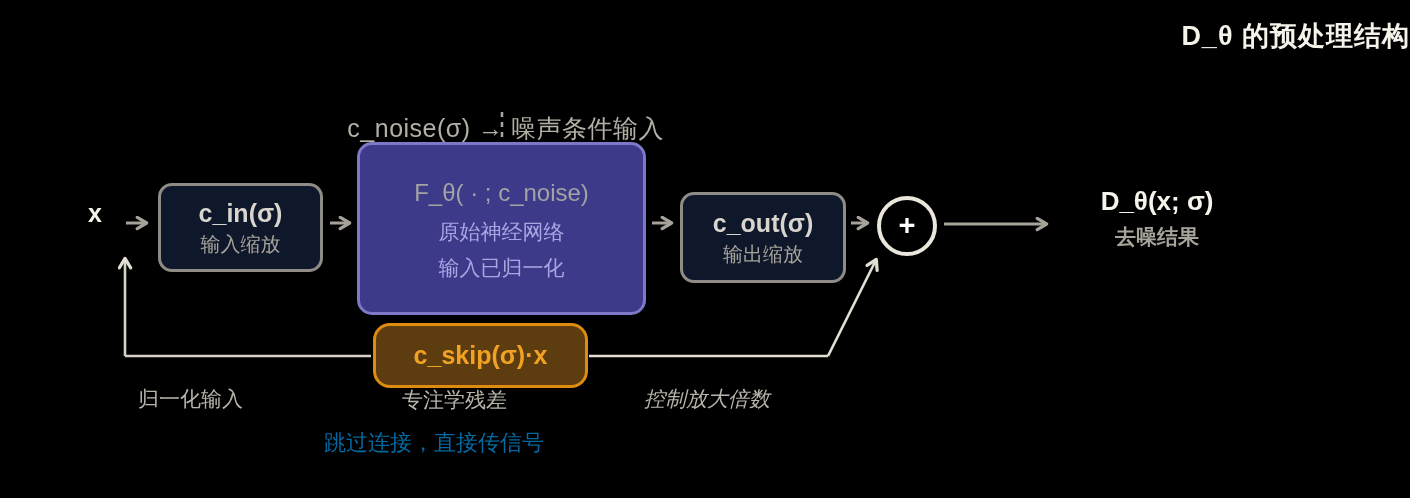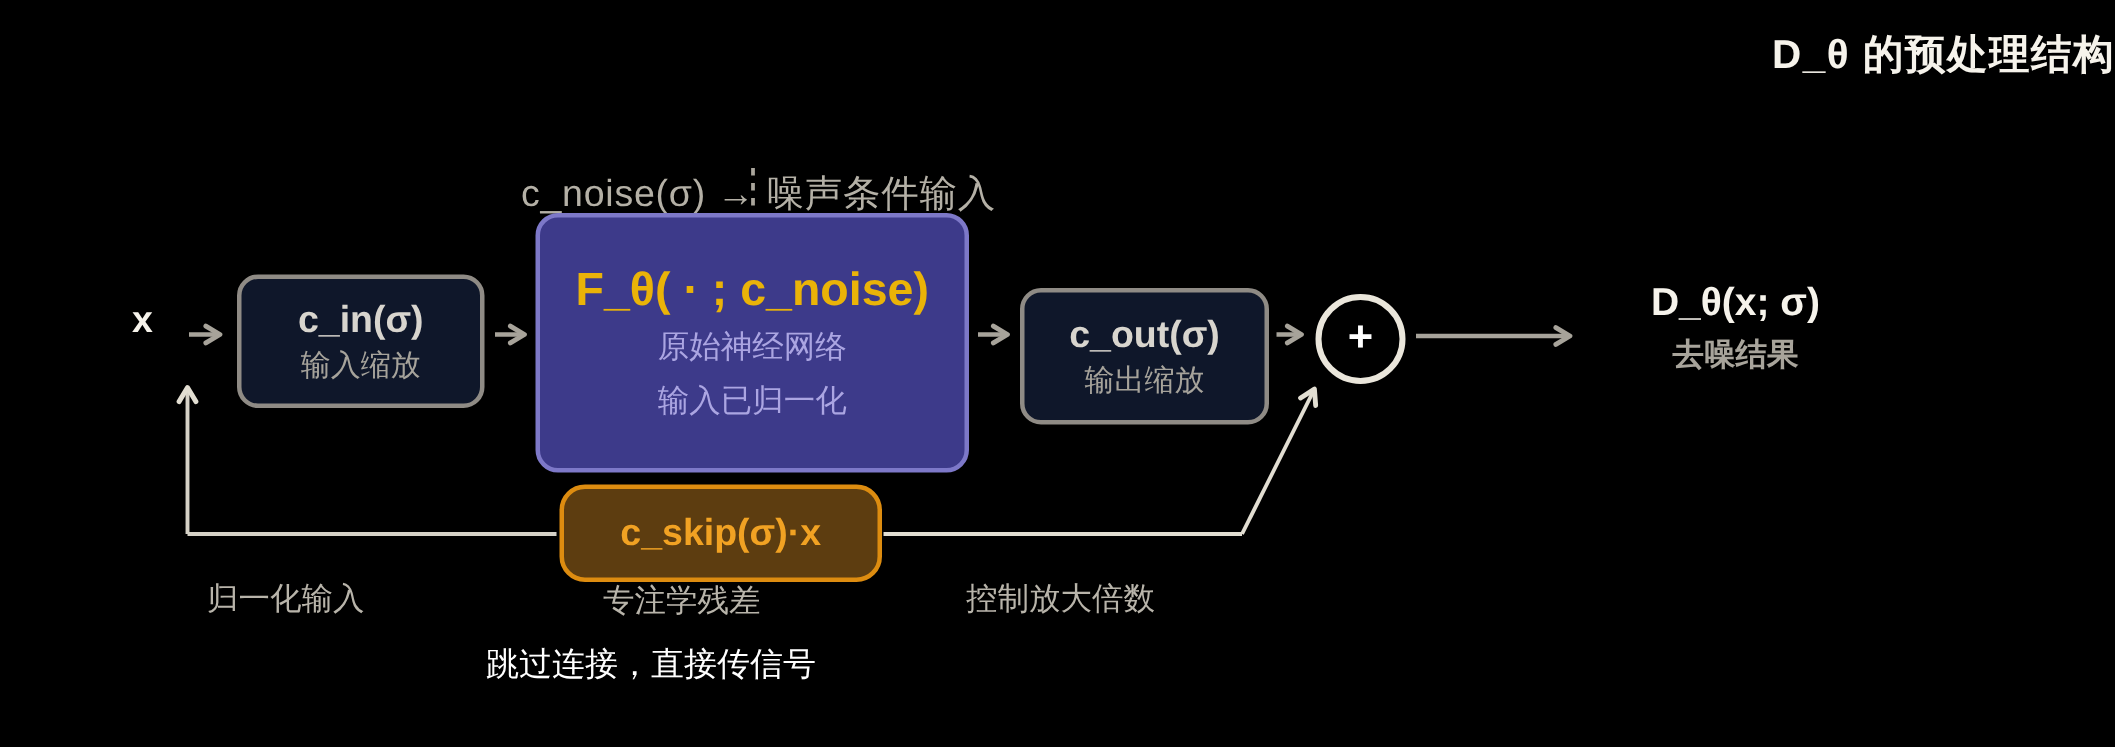--- a/index.html
+++ b/index.html
@@ -80,23 +80,23 @@
   .c-in-box  { left: 158px; top: 183px; width: 165px; height: 89px; }
   .c-out-box { left: 680px; top: 182px; width: 166px; height: 91px; margin-top: 10px; }
 
   .f-theta-box {
     left: 357px; top: 142px; width: 289px; height: 173px;
     background: #3d3a8a;
     border: 3px solid #7d78c8;
     border-radius: 15px;
   }
   .f-theta-box .box-title {
-    color: #eab308;
-    font-size: 31px;
-    font-weight: bold;
+    color: #a3a3a3;
+    font-size: 24px;
+    font-weight: normal;
     line-height: 42px;
   }
   .f-theta-box .box-sub {
     color: #aba5e2;
     font-size: 21px;
     line-height: 36px;
   }
 
   .c-skip-box {
     left: 373px; top: 323px; width: 215px; height: 65px;
@@ -128,22 +128,22 @@
     padding-bottom: 2px;
   }
 
   .annotation {
     text-align: left;
     color: #b8b4aa;
     font-size: 21px;
   }
   .ann-normalize { left: 138px; top: 385px; width: 200px; }
   .ann-residual  { left: 402px; top: 386px; width: 200px; }
-  .ann-gain      { left: 644px; top: 385px; width: 240px; }
-  .ann-skipnote  { left: 324px; top: 428px; width: 302px; font-size: 22px; color: #ffffff; }
+  .ann-gain      { left: 644px; top: 385px; width: 240px; font-style: italic; }
+  .ann-skipnote  { left: 324px; top: 428px; width: 302px; font-size: 22px; color: #0369a1; }
 </style>
 </head>
 <body>
 
 <div class="stage">
 
   <svg class="wires abs" viewBox="0 0 1410 498" xmlns="http://www.w3.org/2000/svg">
     <defs>
       <marker id="ah-gray" viewBox="0 0 12 12" refX="9" refY="6" markerWidth="15" markerHeight="15" markerUnits="userSpaceOnUse" orient="auto">
         <path d="M2 1.5 L9.5 6 L2 10.5" fill="none" stroke="#a7a39a" stroke-width="2.6" stroke-linecap="round" stroke-linejoin="round"></path>

